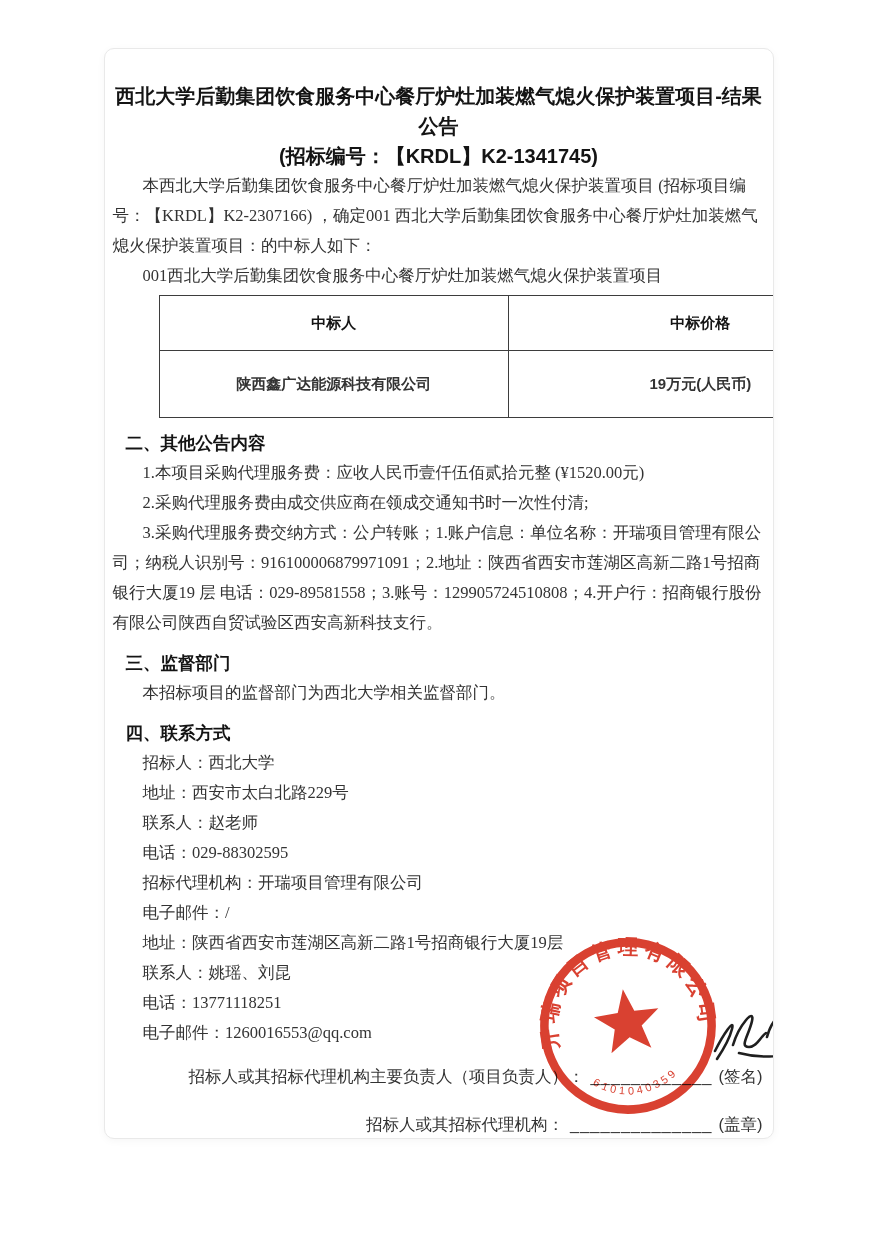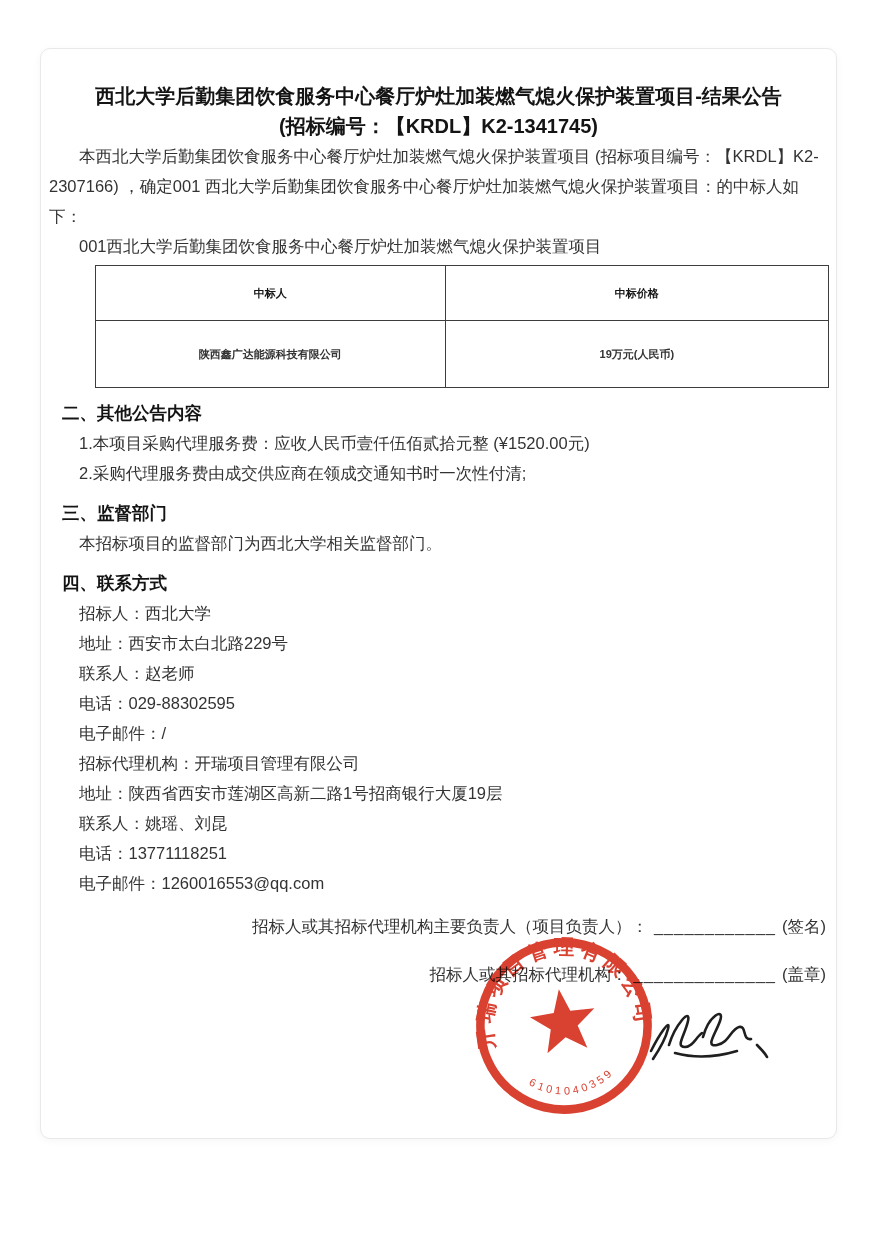--- a/index.html
+++ b/index.html
@@ -3,48 +3,48 @@
 <meta charset="utf-8">
 <style>
   html,body{margin:0;padding:0;}
   body{
     width:877px;height:1243px;background:#ffffff;
     font-family:"Liberation Sans","DejaVu Sans",sans-serif;
     color:#333;position:relative;overflow:hidden;
   }
   .card{
     position:relative;box-sizing:border-box;
-    width:797px;height:1091px;margin:48px auto 16px;
+    width:670px;height:1091px;margin:48px auto 16px;
     background:#fff;border:1px solid #e9e9e9;border-radius:10px;
     box-shadow:0 2px 8px rgba(0,0,0,0.04);
     padding:28px 8px 4px 8px;overflow:hidden;
   }
   .doc-title{
     margin:4px 0 0;font-size:20px;line-height:30px;font-weight:bold;
     color:#141414;text-align:center;
   }
   .doc-subtitle{
     margin:0;font-size:20px;line-height:30px;font-weight:bold;
     color:#141414;text-align:center;
   }
-  p.body{margin:0;font-size:16.5px;line-height:30px;color:#333;}
+  p.body{margin:0;font-size:16.5px;line-height:30px;color:#333;font-family:Liberation Serif, serif;}
   p.indent{text-indent:30px;}
   .intro{margin-top:4px;}
   h3.sec{
     margin:12px 0 2px 13px;font-size:17.5px;line-height:26px;
     font-weight:bold;color:#141414;
   }
   table.win{
     border-collapse:collapse;margin:4px 0 0 46px;width:734px;
     table-layout:fixed;
   }
   table.win col.c1{width:47.7%;}
   table.win th,table.win td{
     border:1.6px solid #3d3d3d;text-align:center;vertical-align:middle;
-    font-size:11px;color:#333;padding:0;
+    font-size:15px;color:#333;padding:0;
   }
   table.win th{height:54px;font-weight:bold;color:#141414;}
   table.win td{height:66px;font-weight:bold;}
   .sig-row{
     text-align:right;font-size:16.5px;color:#333;line-height:28px;
     padding-right:2px;white-space:nowrap;
   }
   .sig-row-1{margin-top:14px;}
   .sig-row-2{margin-top:20px;}
   .sig-blank{letter-spacing:1px;margin:0 4px 0 6px;}
@@ -87,31 +87,32 @@
       <tr>
         <td>陕西鑫广达能源科技有限公司</td>
         <td>19万元(人民币)</td>
       </tr>
     </tbody>
   </table>
 
   <h3 class="sec">二、其他公告内容</h3>
   <p class="body indent">1.本项目采购代理服务费：应收人民币壹仟伍佰贰拾元整 (¥1520.00元)</p>
   <p class="body indent">2.采购代理服务费由成交供应商在领成交通知书时一次性付清;</p>
+  <p class="body indent">3.采购代理服务费交纳方式：公户转账；1.账户信息：单位名称：开瑞项目管理有限公司；纳税人识别号：916100006879971091；2.地址：陕西省西安市莲湖区高新二路1号招商银行大厦19 层 电话：029-89581558；3.账号：129905724510808；4.开户行：招商银行股份有限公司陕西自贸试验区西安高新科技支行。</p>
 
   <h3 class="sec">三、监督部门</h3>
   <p class="body indent">本招标项目的监督部门为西北大学相关监督部门。</p>
 
   <h3 class="sec">四、联系方式</h3>
   <p class="body indent">招标人：西北大学</p>
   <p class="body indent">地址：西安市太白北路229号</p>
   <p class="body indent">联系人：赵老师</p>
   <p class="body indent">电话：029-88302595</p>
+  <p class="body indent">招标代理机构：开瑞项目管理有限公司</p>
   <p class="body indent">电子邮件：/</p>
-  <p class="body indent">招标代理机构：开瑞项目管理有限公司</p>
   <p class="body indent">地址：陕西省西安市莲湖区高新二路1号招商银行大厦19层</p>
   <p class="body indent">联系人：姚瑶、刘昆</p>
   <p class="body indent">电话：13771118251</p>
   <p class="body indent">电子邮件：1260016553@qq.com</p>
 
   <div class="sig-row sig-row-1">
     <span>招标人或其招标代理机构主要负责人（项目负责人）：</span><span class="sig-blank">____________</span><span class="sig-suffix">(签名)</span>
   </div>
   <div class="sig-row sig-row-2">
     <span>招标人或其招标代理机构：</span><span class="sig-blank">______________</span><span class="sig-suffix">(盖章)</span>

